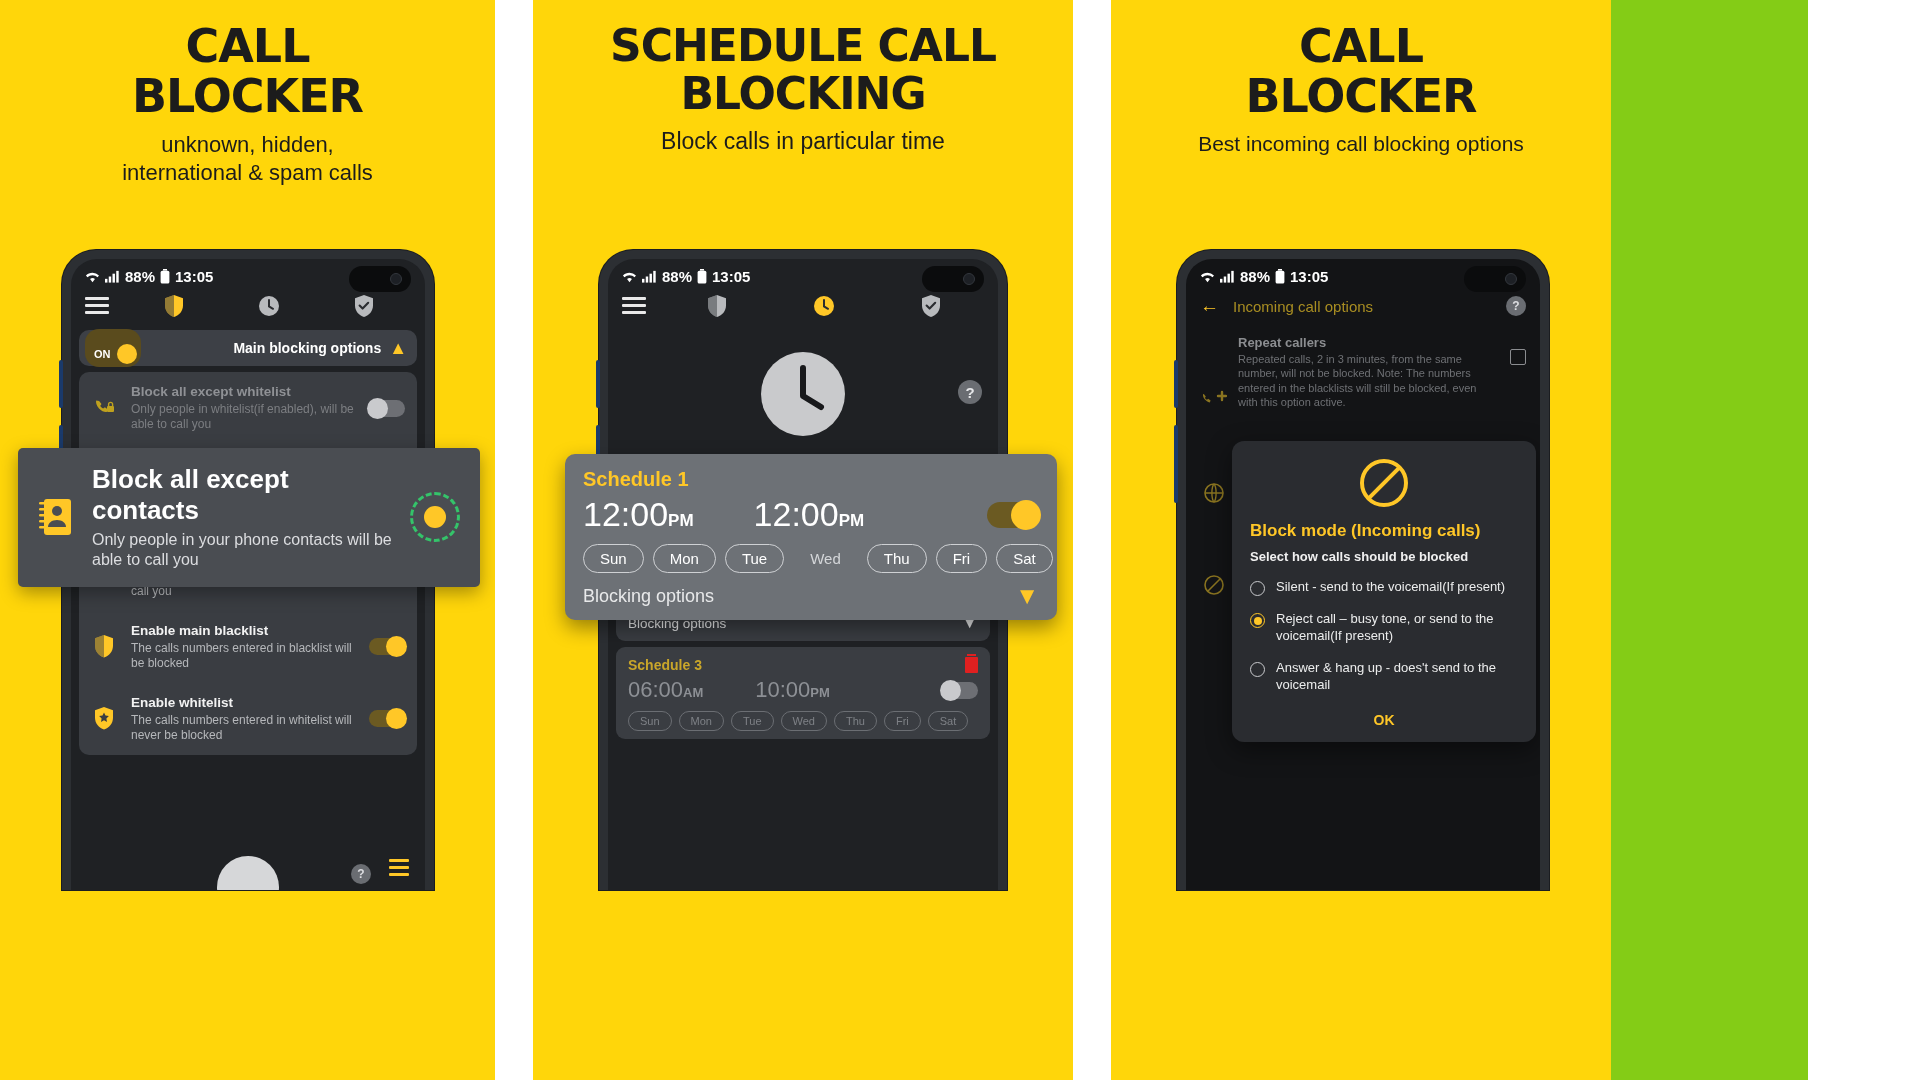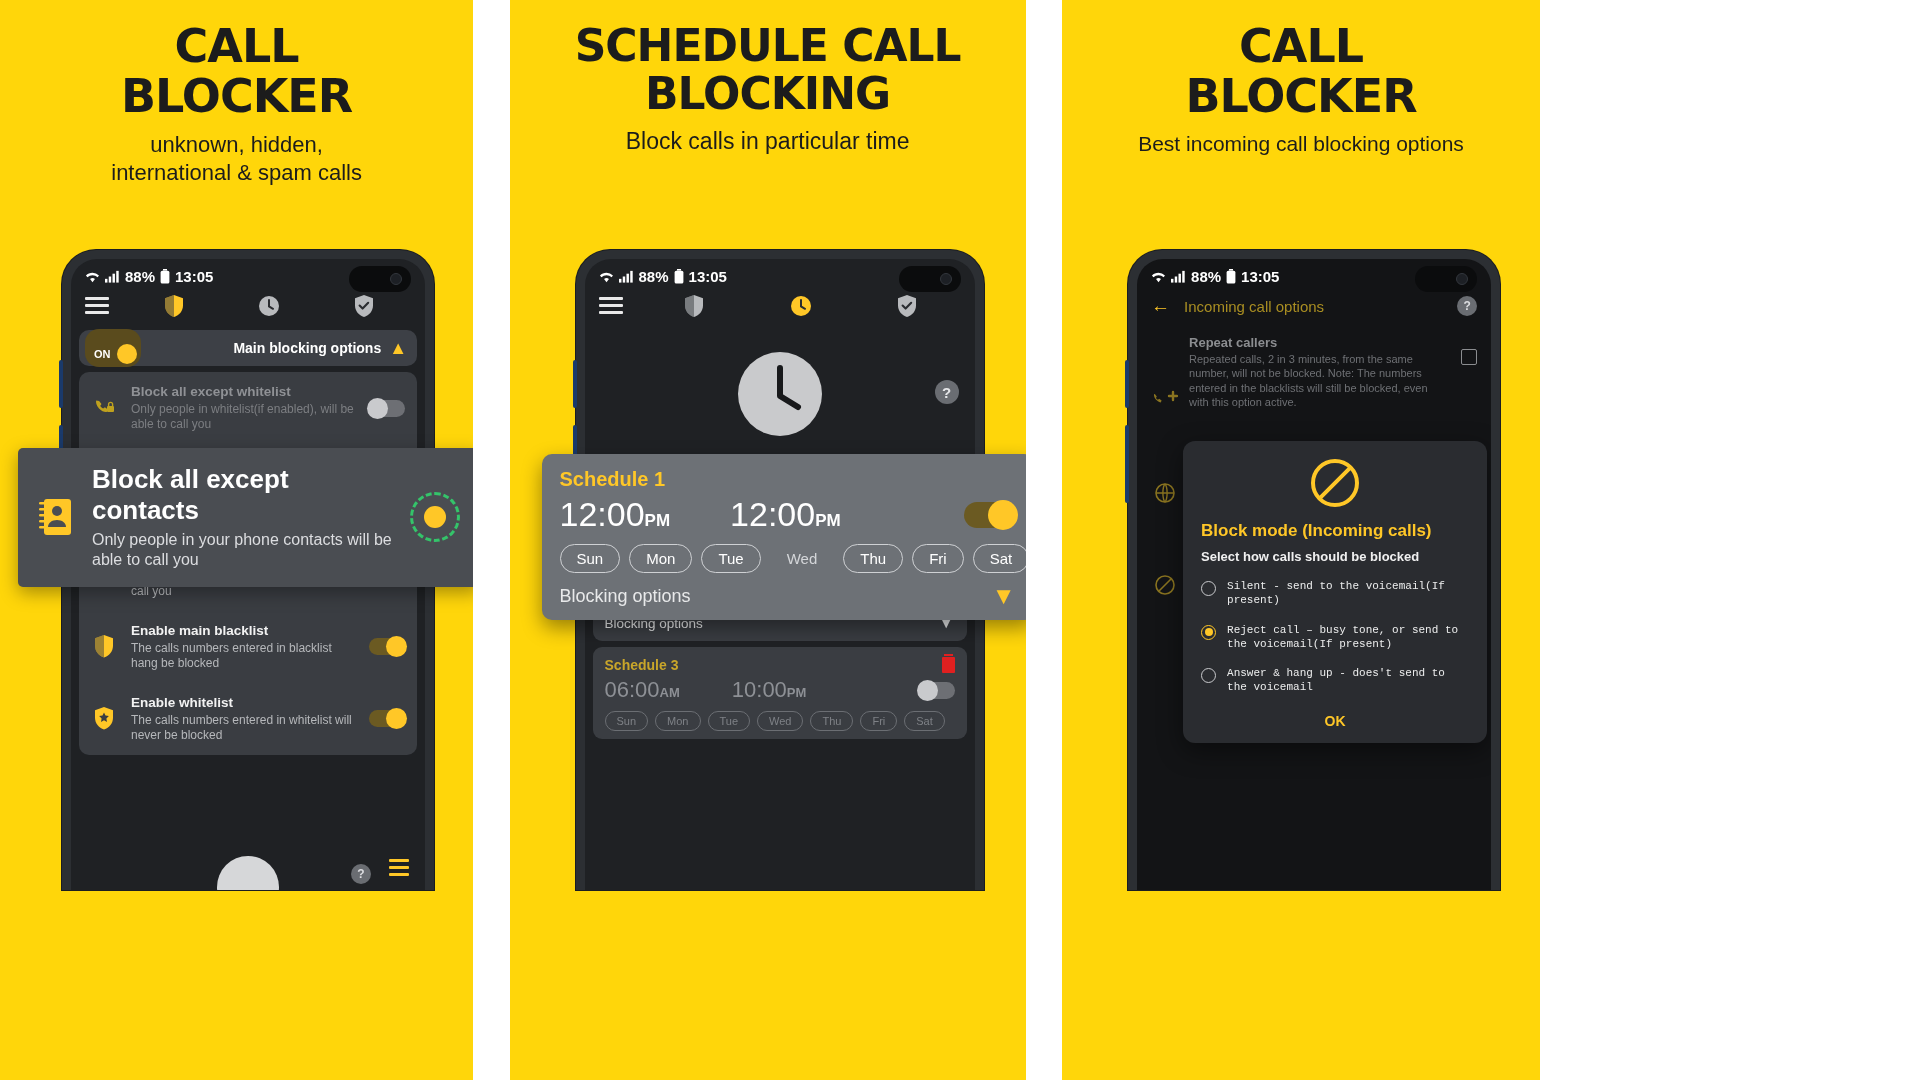--- a/index.html
+++ b/index.html
@@ -1,19 +1,19 @@
 <!DOCTYPE html>
 <html><head>
 <meta charset="utf-8">
 <style>
   * { margin:0; padding:0; box-sizing:border-box; }
   html,body { width:1920px; height:1080px; overflow:hidden; background:#fff;
     font-family:"Liberation Sans", sans-serif; }
 
-  .board { width:1540px; height:1080px; display:flex; background:#84cc16; }
+  .board { width:1808px; height:1080px; display:flex; background:#84cc16; }
   .panel { position:relative; background:#FFD60A; overflow:hidden; }
   .p1 { width:495px; }
   .gapw { width:38px; background:#ffffff; }
   .p2 { width:540px; }
   .p3 { width:500px; }
 
   
   .hdr { text-align:center; padding-top:22px; }
   .hdr h1 { font-size:46px; line-height:1.08; font-weight:800; color:#1c1c1c;
     letter-spacing:-1px; font-family:"DejaVu Sans", sans-serif; }
@@ -169,21 +169,21 @@
     height:46px; background:#FFC727; transform:translateX(-50%) rotate(45deg);
     border-radius:2px; }
   .mtitle { color:#FFC727; font-size:17px; font-weight:700; }
   .msub { color:#f0f0f0; font-size:13px; font-weight:700; margin-top:8px; }
   .opt { display:flex; gap:11px; margin-top:15px; align-items:flex-start; }
   .rad { width:15px; height:15px; border-radius:50%; border:1.7px solid #c9cacd;
     flex:0 0 15px; margin-top:2px; position:relative; }
   .rad.sel { border-color:#FFC727; }
   .rad.sel:after { content:""; position:absolute; inset:2.5px; border-radius:50%;
     background:#FFC727; }
-  .opt .ol { color:#eceded; font-size:11px; line-height:1.3;font-family:Liberation Mono, monospace; }
+  .opt .ol { color:#eceded; font-size:13px; line-height:1.3; }
   .okbtn { text-align:center; color:#FFC727; font-size:14px; font-weight:700;
     margin-top:18px; }
 </style>
 </head>
 <body>
 
 <div class="board">
 
   <div class="panel p1">
     <div class="hdr">
@@ -311,21 +311,21 @@
 
           <div class="row">
             <span class="ico">
               <svg width="22" height="25" viewBox="0 0 22 25">
                   <path d="M11 1l9 3.3v7.4c0 5.5-3.7 10.1-9 11.9-5.3-1.8-9-6.4-9-11.9V4.3L11 1z" fill="#FFC727"></path>
                   <path d="M11 1v22.6c-5.3-1.8-9-6.4-9-11.9V4.3L11 1z" fill="#3a3d42" opacity=".5"></path>
                 </svg>
             </span>
             <span class="txt">
               <span class="tt" style="display:block">Enable main blacklist</span>
-              <span class="ss" style="display:block">The calls numbers entered in blacklist hang be blocked</span>
+              <span class="ss" style="display:block">The calls numbers entered in blacklist will be blocked</span>
             </span>
             <span class="sw on">
                 <i></i>
               </span>
           </div>
 
           <div class="row">
             <span class="ico">
               <svg width="22" height="25" viewBox="0 0 22 25">
                   <path d="M11 1l9 3.3v7.4c0 5.5-3.7 10.1-9 11.9-5.3-1.8-9-6.4-9-11.9V4.3L11 1z" fill="#FFC727"></path>

